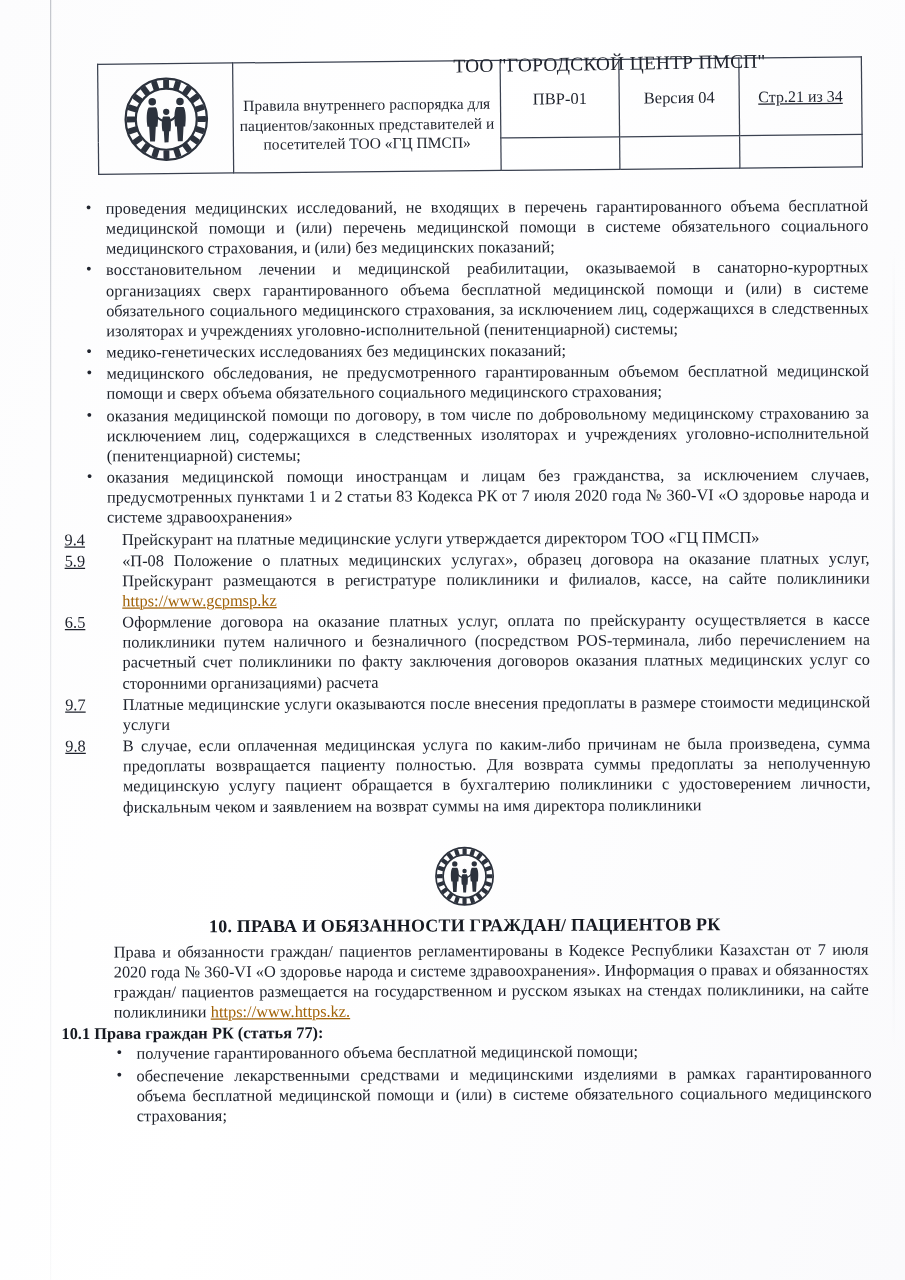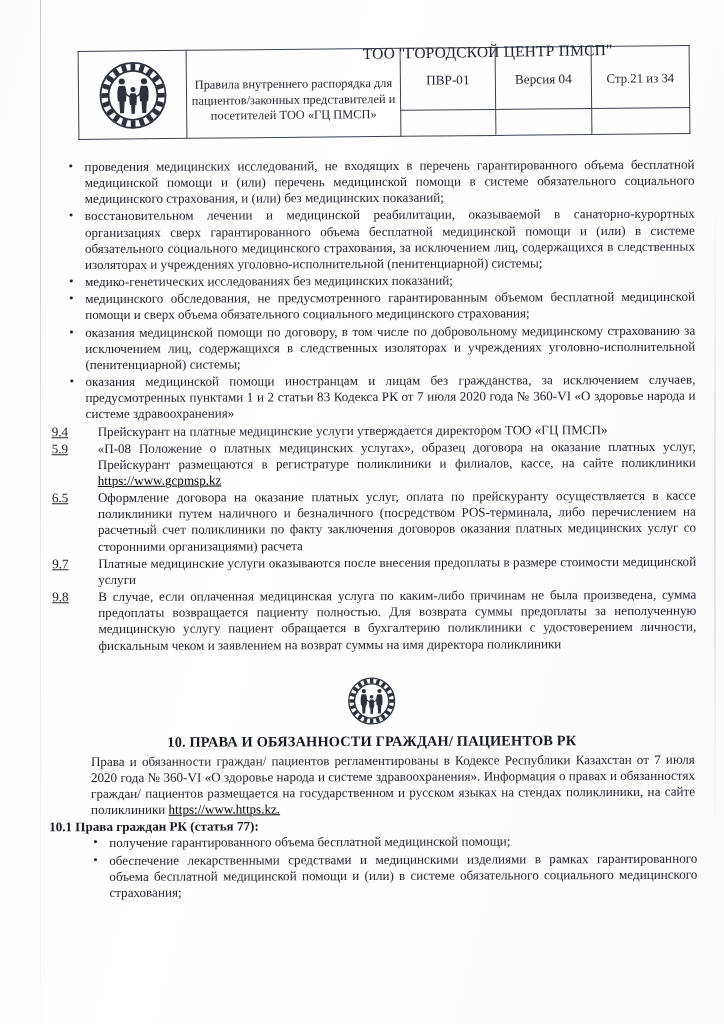--- a/index.html
+++ b/index.html
@@ -48,21 +48,21 @@
   table.header-table td {
     border: 1px solid #3a4150;
     vertical-align: middle;
     text-align: center;
     padding: 2px 3px;
   }
   td.logo-cell { width: 108px; height: 88px; border-right: 1px solid #3a4150; }
   td.title-cell { width: 214px; }
   td.code-cell  { width: 95px; }
   td.ver-cell   { width: 96px; }
-  td.page-cell  { width: 98px; }
+  td.page-cell  { width: 98px; text-decoration: underline; }
 
   .org-name {
     position: absolute;
     left: 245px; top: -4px;
     width: 330px;
     text-align: center;
     font-size: 15.5px;
     letter-spacing: .2px;
     transform: rotate(-0.35deg);
     white-space: nowrap;
@@ -124,21 +124,21 @@
   .clause .num {
     position: absolute;
     left: 6px; top: 0;
     width: 36px;
     text-align: left;
     font-size: 13.1px;
     text-decoration: underline;
   }
 
   a.doclink, .doclink {
-    color: #000000;
+    color: #a16207;
     text-decoration: underline;
     text-decoration-thickness: from-font;
   }
 
   
   .center-emblem {
     margin: 22px auto 2px auto;
     width: 52px;
   }
   h2.section-heading {

